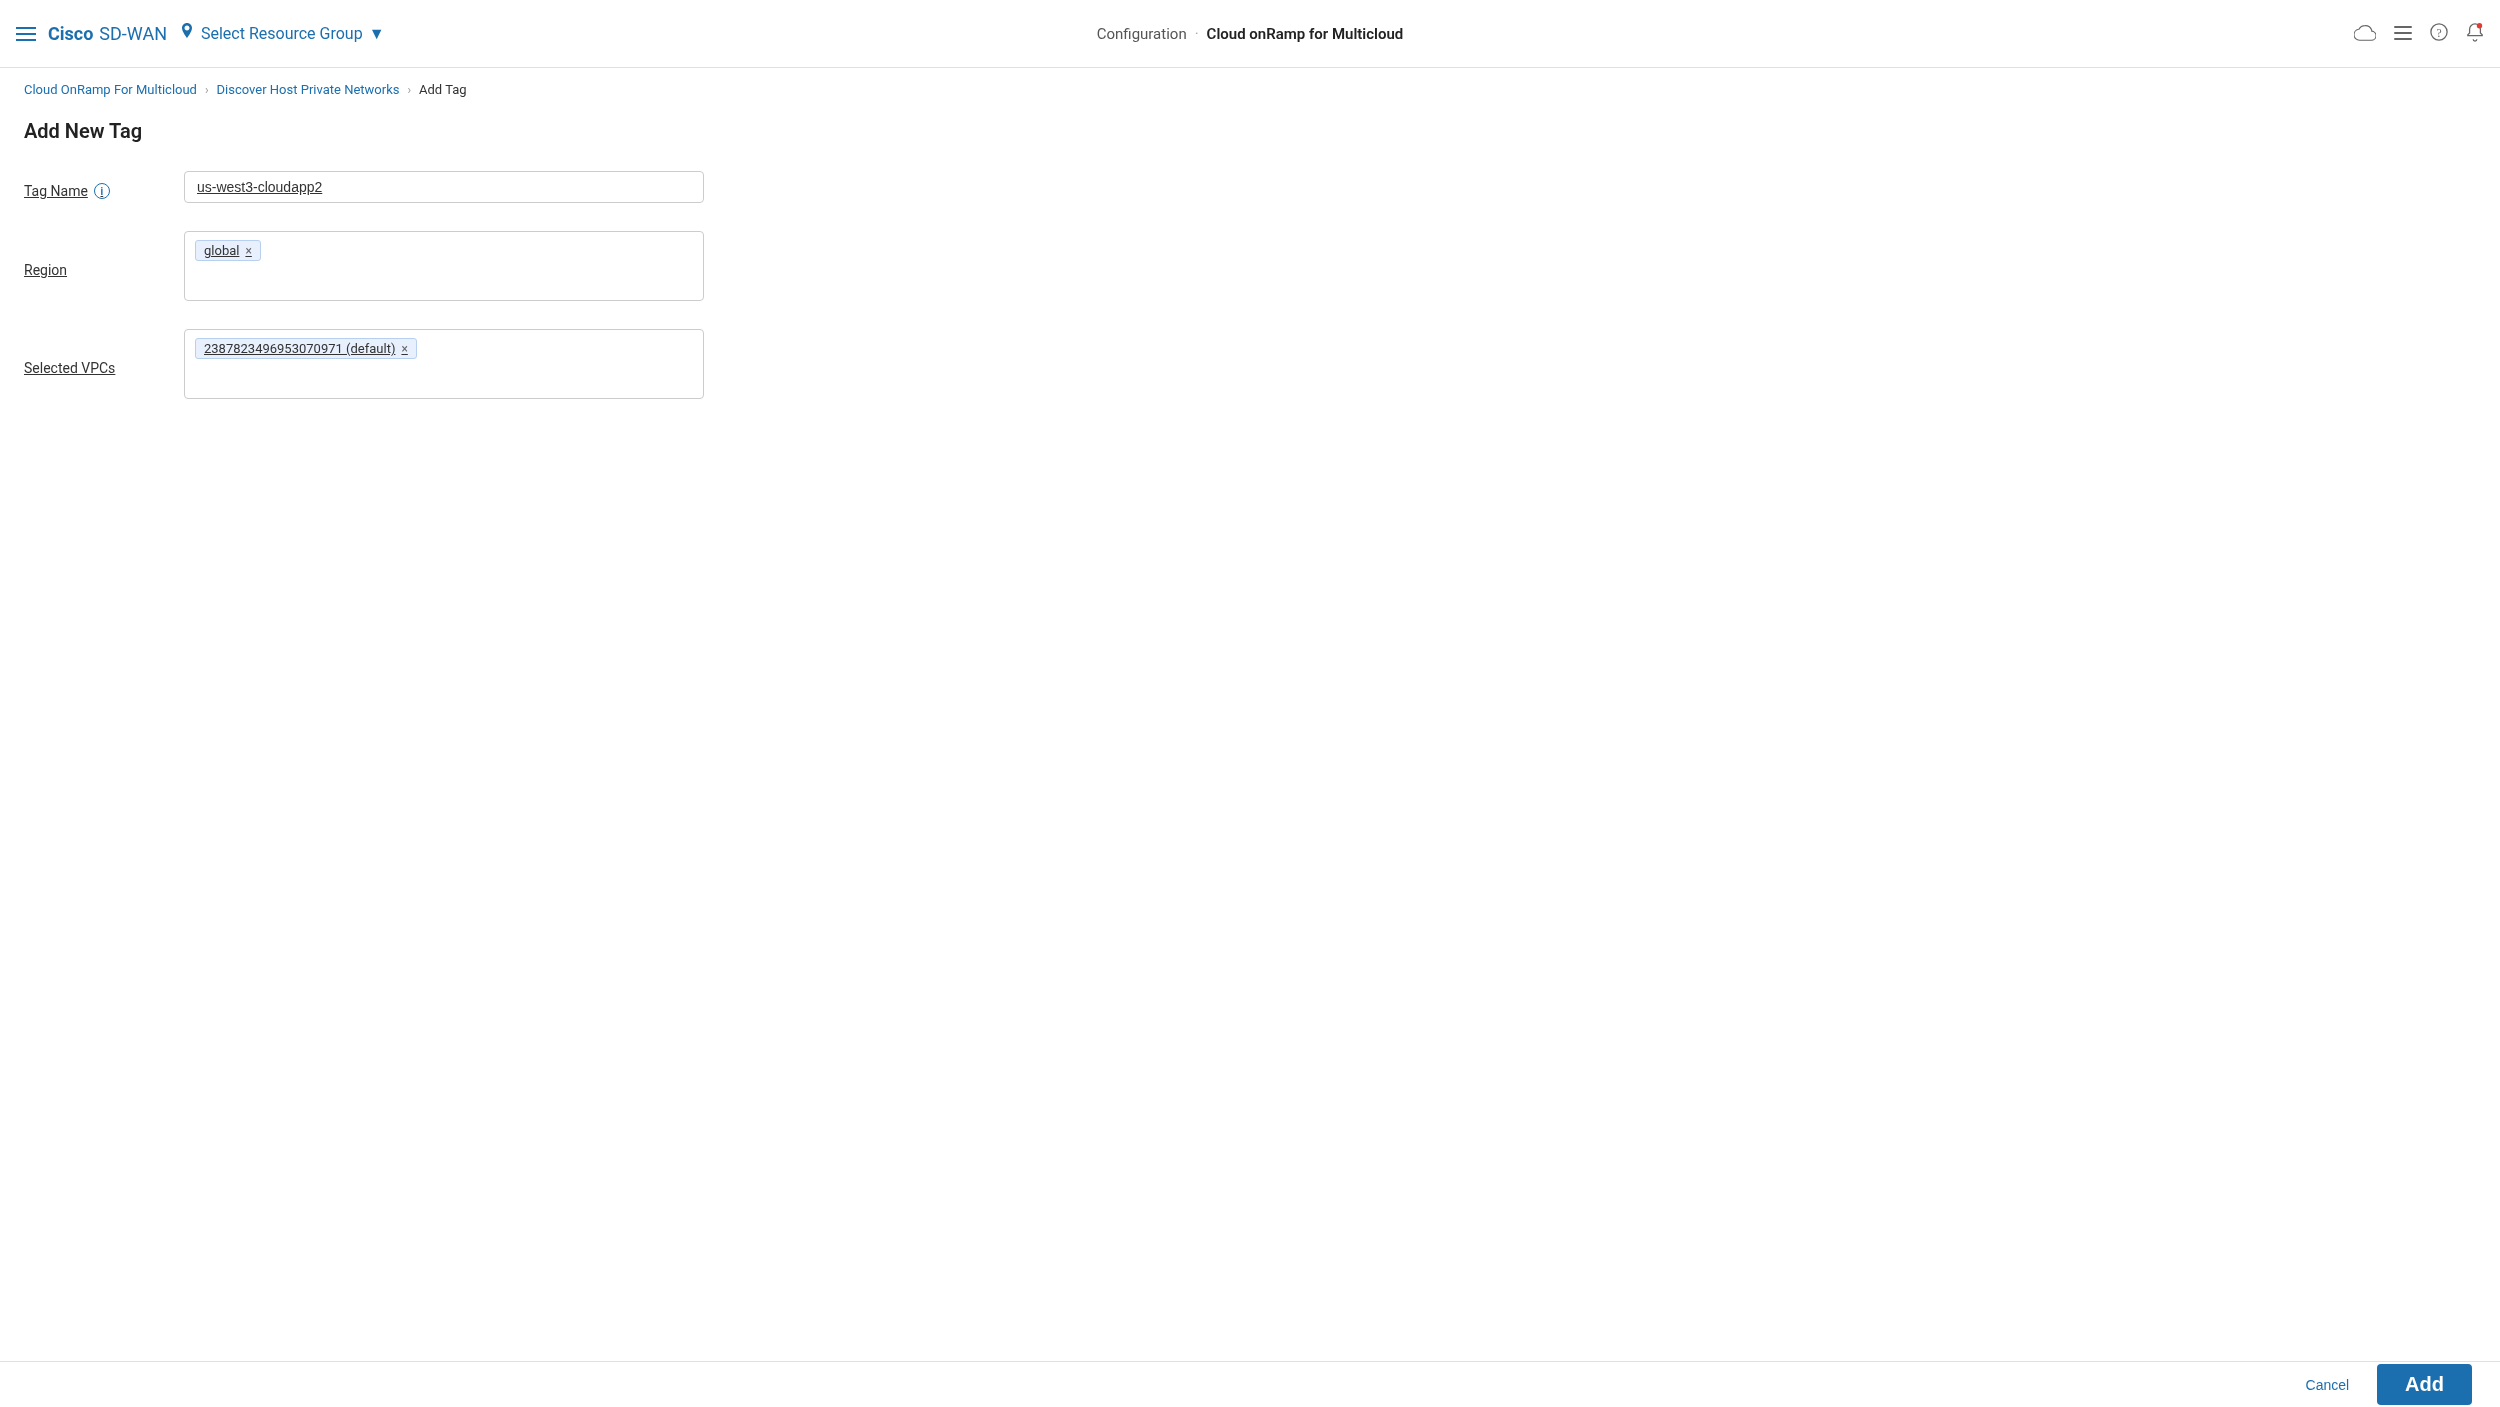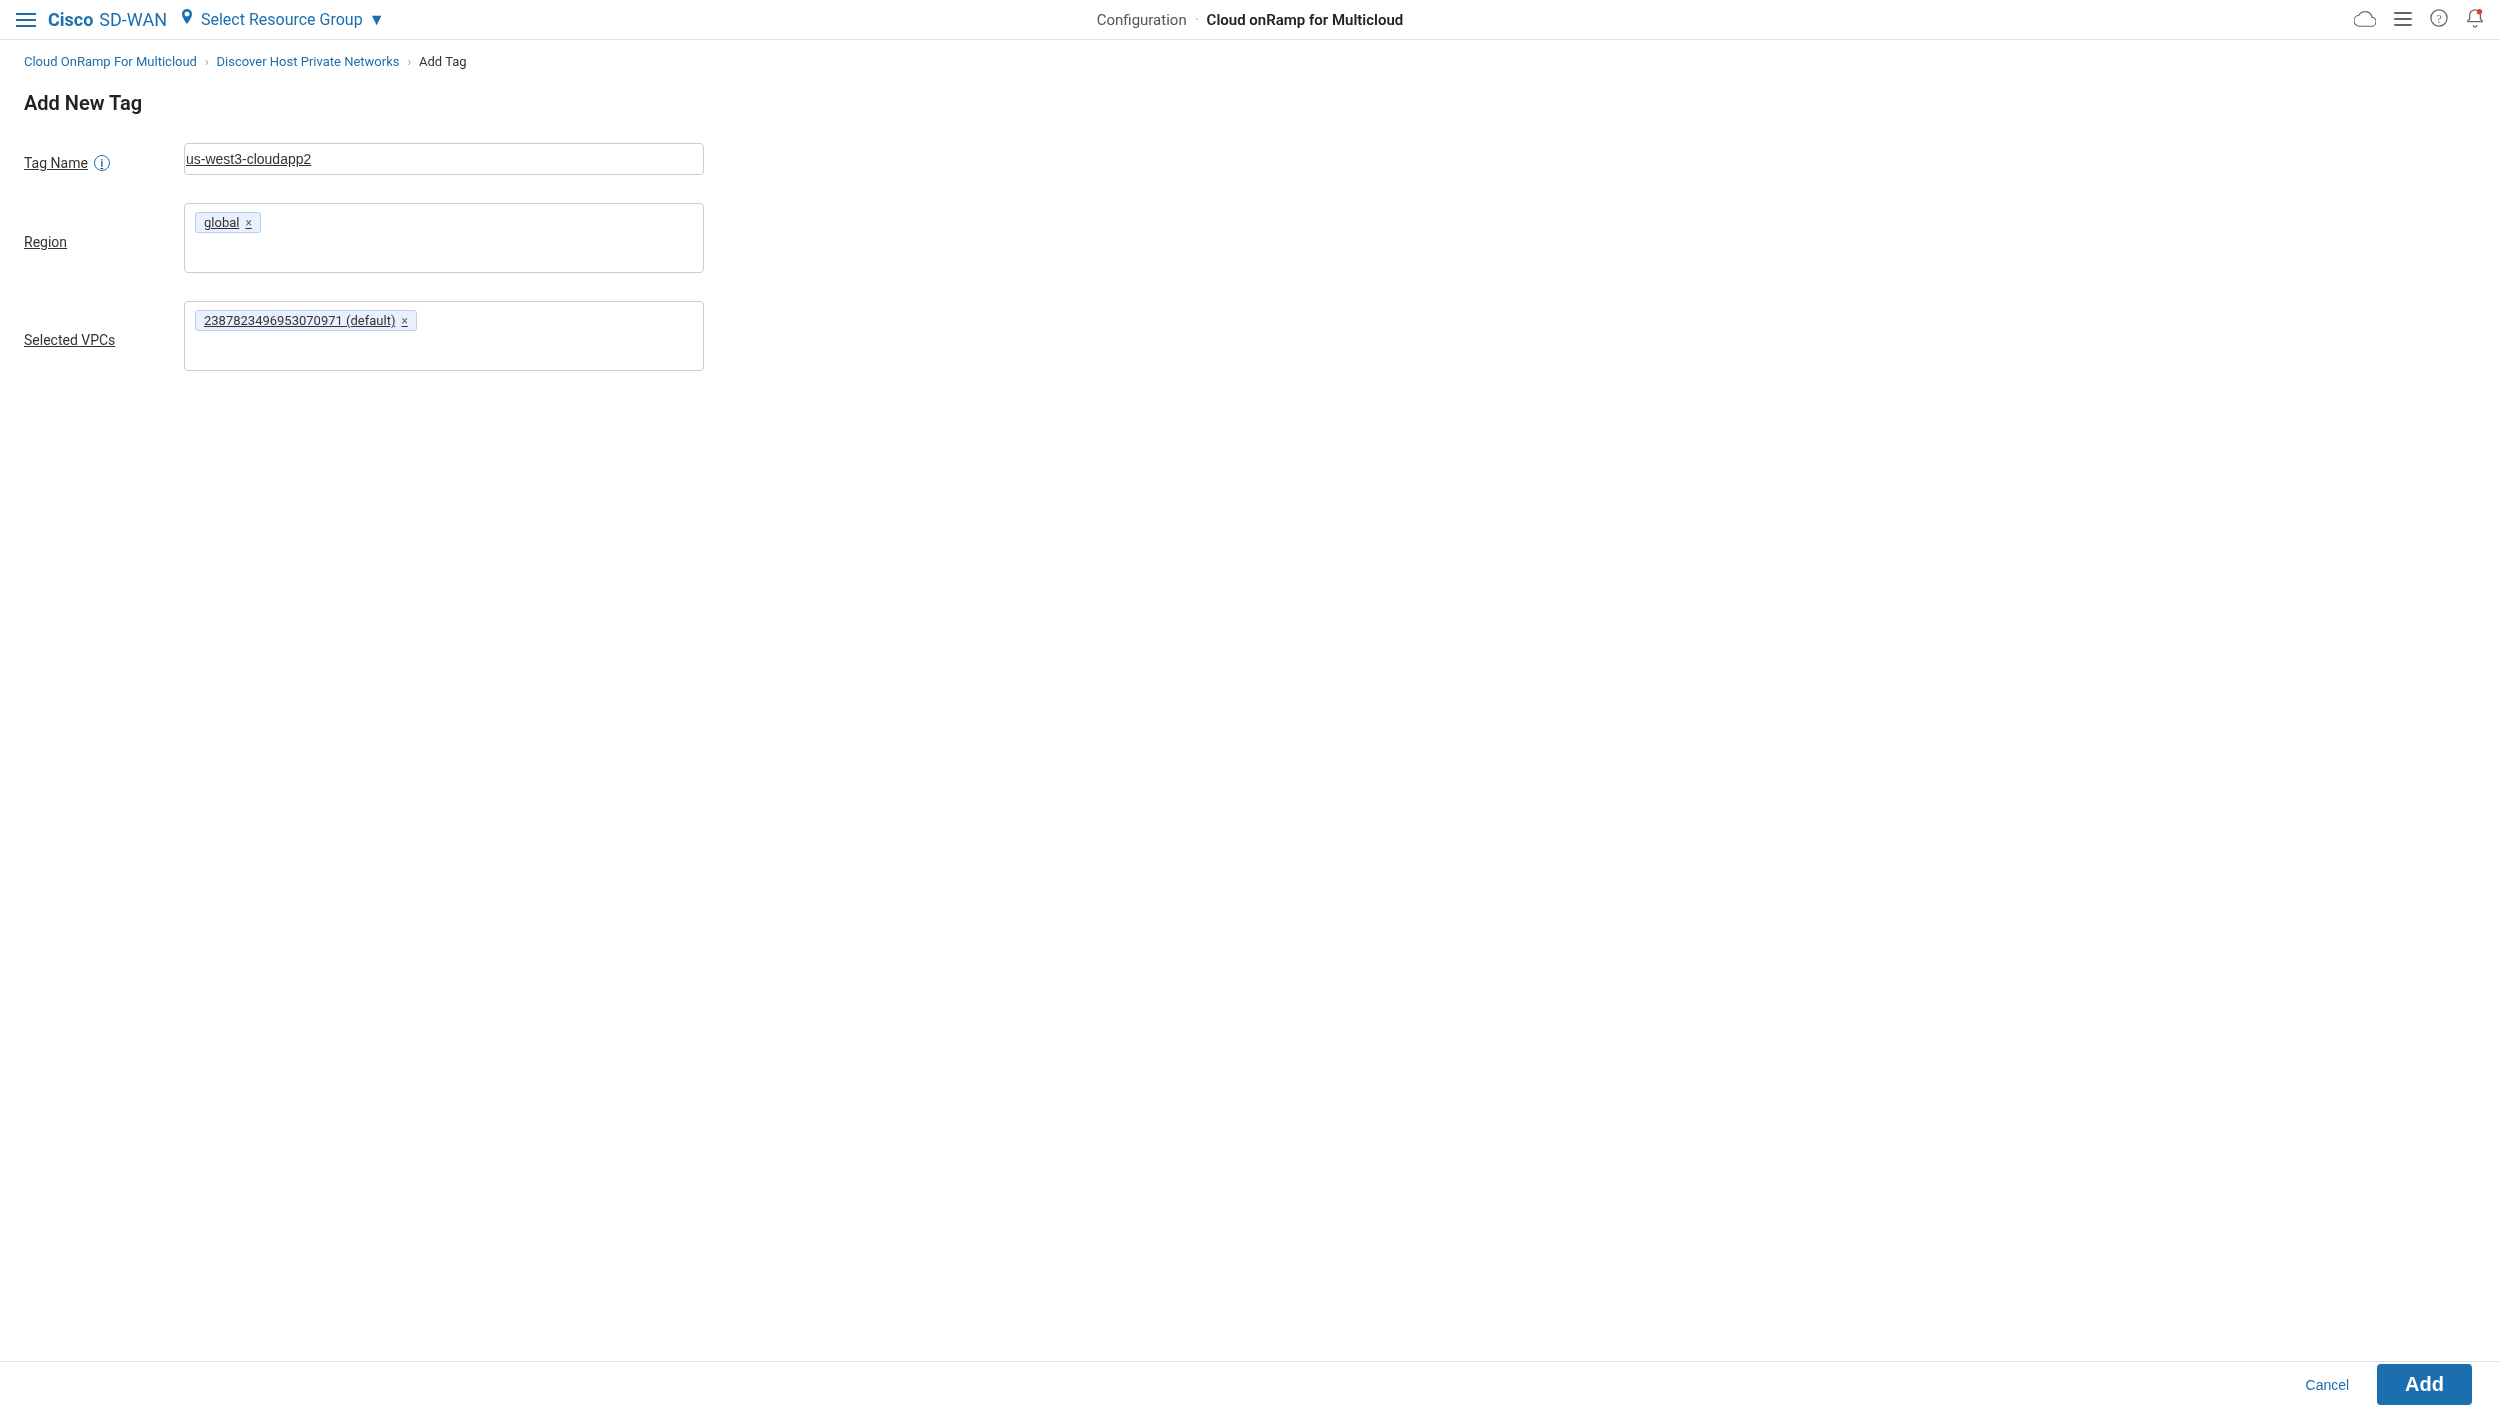--- a/index.html
+++ b/index.html
@@ -13,21 +13,21 @@
       font-size: 14px;
       background: #ffffff;
       color: #333;
       min-height: 100vh;
     }
 
     
     .navbar {
       display: flex;
       align-items: center;
-      height: 40px;
+      height: 68px;
       background: #ffffff;
       border-bottom: 1px solid #e0e0e0;
       padding: 0 16px;
       gap: 16px;
     }
 
     .navbar-left {
       display: flex;
       align-items: center;
       gap: 12px;
@@ -180,21 +180,21 @@
       border-radius: 50%;
       border: 1.5px solid #1b6fae;
       color: #1b6fae;
       font-size: 10px;
       font-weight: 700;
       cursor: pointer;
     }
 
     .form-control {
       width: 520px;
-      padding: 7px 1px;
+      padding: 7px 12px;
       border: 1px solid #ccc;
       border-radius: 4px;
       font-size: 14px;
       color: #333;
       outline: none;
       background: #fff;
     }
 
     
     .tag-input-container {

